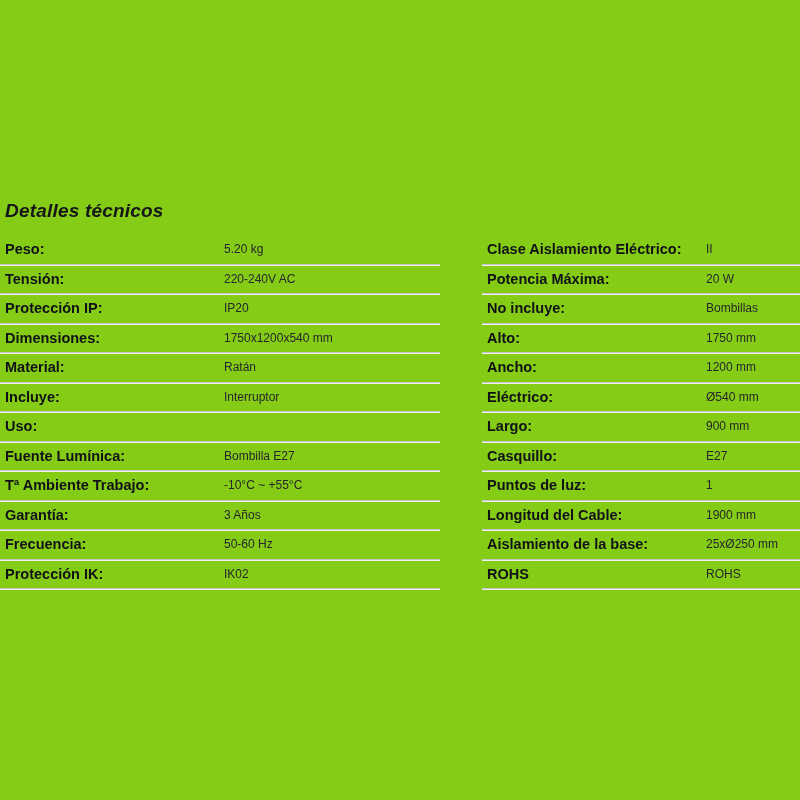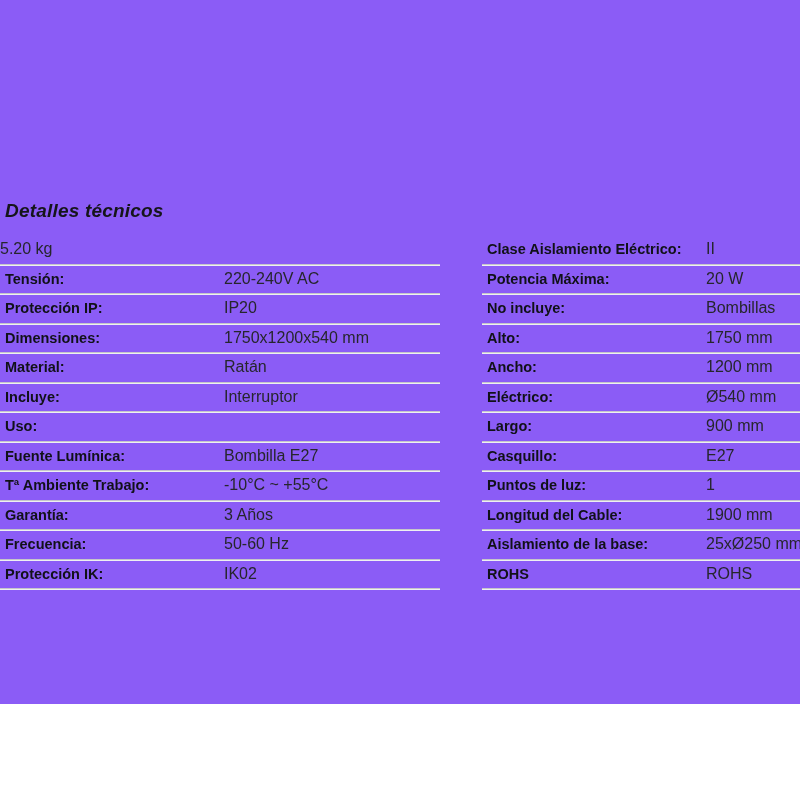--- a/index.html
+++ b/index.html
@@ -3,22 +3,22 @@
 <meta charset="utf-8">
 <style>
   html, body {
     margin: 0;
     padding: 0;
     background: #ffffff;
   }
   .page {
     position: relative;
     width: 800px;
-    height: 704px;
-    background: #8b5cf6;
+    height: 800px;
+    background: #84cc16;
     font-family: "Liberation Sans", sans-serif;
     overflow: hidden;
   }
   .section-title {
     position: absolute;
     left: 5px;
     top: 184px;
     font-size: 19px;
     font-weight: bold;
     font-style: italic;
@@ -50,39 +50,40 @@
     flex: 0 0 219px;
     padding-left: 5px;
     font-size: 14.5px;
     font-weight: bold;
     color: #111118;
     white-space: nowrap;
     overflow: hidden;
   }
   .spec-value {
     flex: 1 1 auto;
-    font-size: 16px;
+    font-size: 12px;
     font-weight: normal;
     color: #26262c;
     white-space: nowrap;
     overflow: hidden;
   }
 </style>
 </head>
 <body>
 
 <div class="page">
 
   <h2 class="section-title">Detalles técnicos</h2>
 
   <div class="tables">
 
     <div class="spec-table left">
 
         <div class="spec-row">
+          <span class="spec-label">Peso:</span>
           <span class="spec-value">5.20 kg</span>
         </div>
 
         <div class="spec-row">
           <span class="spec-label">Tensión:</span>
           <span class="spec-value">220-240V AC</span>
         </div>
 
         <div class="spec-row">
           <span class="spec-label">Protección IP:</span>

